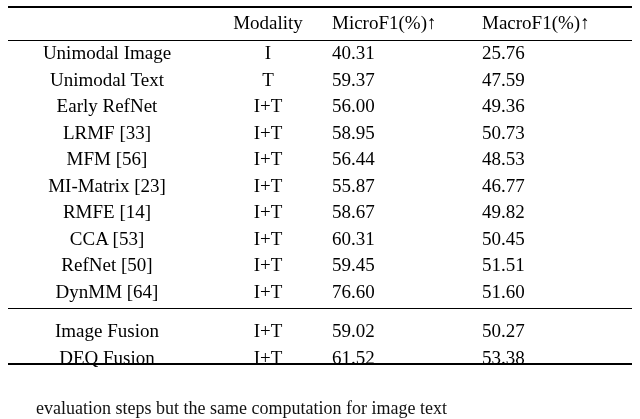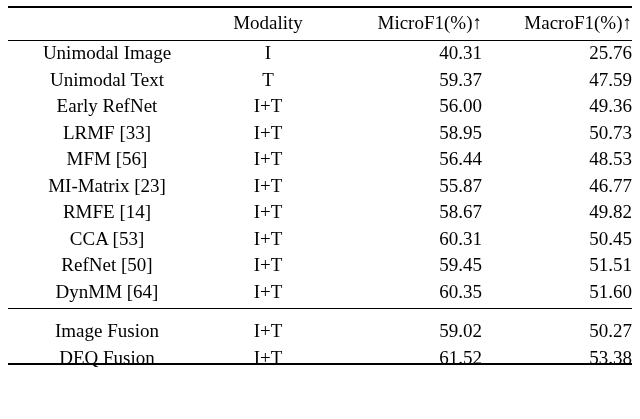--- a/index.html
+++ b/index.html
@@ -36,21 +36,21 @@
   }
   
   col.c-method { width: 196px; }
   col.c-mod    { width: 128px; }
   col.c-micro  { width: 150px; }
   col.c-macro  { width: 150px; }
 
   
   .method { text-align: center;   padding-left: 2px !important; }
   .mod    { text-align: center; }
-  .num    { text-align: right; }
+  .num    { text-align: left; }
 
   tr.header th {
     height: 34px;
     line-height: 34px;
     font-size: 19px;
   }
   tr.row td {
     height: 26.5px;
     line-height: 26.5px;
     font-size: 19px;
@@ -156,21 +156,21 @@
       </tr>
       <tr class="row">
         <td class="method">RefNet [50]</td>
         <td class="mod">I+T</td>
         <td class="num">59.45</td>
         <td class="num">51.51</td>
       </tr>
       <tr class="row">
         <td class="method">DynMM [64]</td>
         <td class="mod">I+T</td>
-        <td class="num">60.35</td>
+        <td class="num">76.60</td>
         <td class="num">51.60</td>
       </tr>
       <tr>
         <td colspan="4" style="height:13px"></td>
       </tr>
     </tbody>
     <tbody>
       <tr class="row">
         <td class="method">Image Fusion</td>
         <td class="mod">I+T</td>
@@ -179,14 +179,15 @@
       </tr>
       <tr class="row">
         <td class="method bold">DEQ Fusion</td>
         <td class="mod">I+T</td>
         <td class="num bold">61.52</td>
         <td class="num bold">53.38</td>
       </tr>
     </tbody>
   </table>
 
+  <div class="caption">evaluation steps but the same computation for image text</div>
 
 </div>
 
 </body></html>

